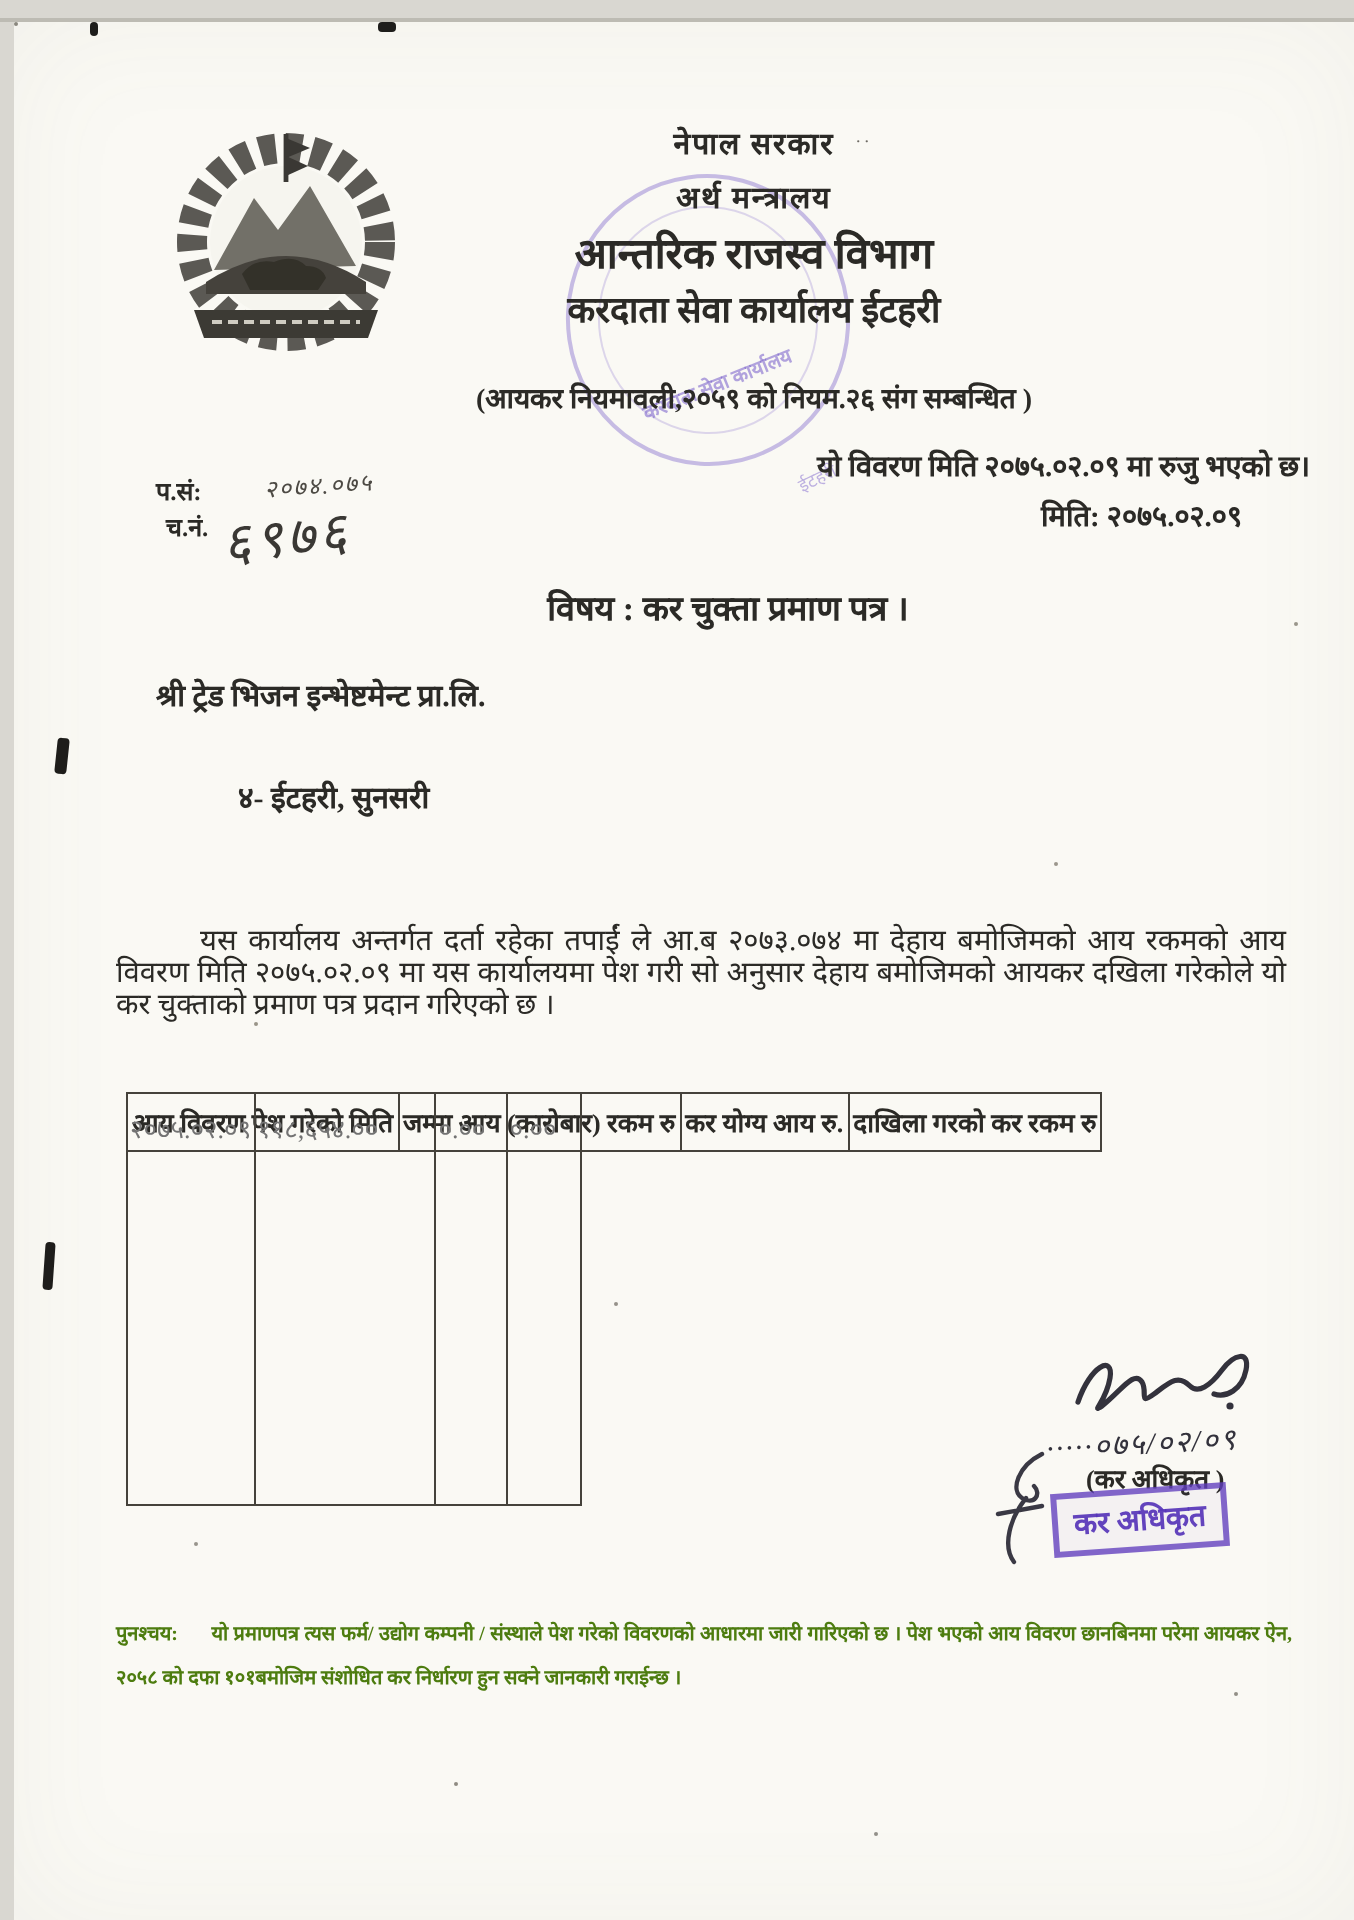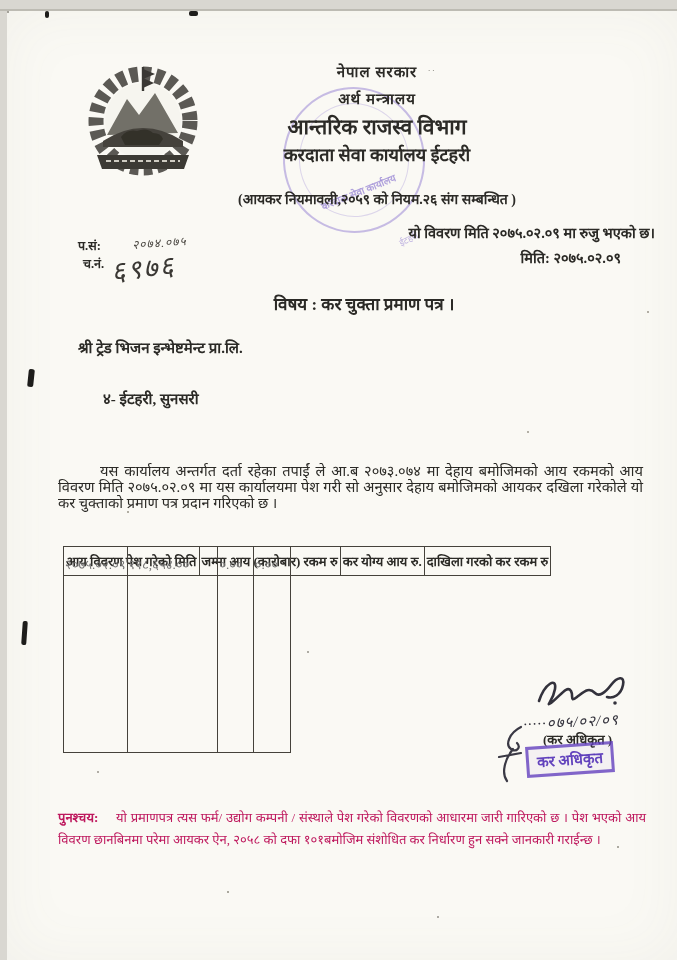--- a/index.html
+++ b/index.html
@@ -43,21 +43,21 @@
     transform:rotate(-18deg);
   }
   .verified-line{top:211px;right:22px;font-size:14.5px;font-weight:600;white-space:nowrap;}
   .date-line{top:236px;right:56px;font-size:14.5px;font-weight:600;white-space:nowrap;}
   .ps-label{left:71px;top:226px;font-size:12.5px;font-weight:700;}
   .ps-value{left:125px;top:223px;font-size:12px;color:#4d4a44;transform:rotate(-4deg);letter-spacing:1px;font-style:italic;}
   .cn-label{left:76px;top:244px;font-size:12.5px;font-weight:700;}
   .cn-value{left:104px;top:238px;font-size:27px;color:#3a3834;font-style:italic;transform:rotate(-6deg);letter-spacing:2px;}
   .subject{left:60px;right:16px;top:281px;text-align:center;font-size:17px;font-weight:600;white-space:nowrap;}
   .rcp-name{left:71px;top:326px;font-size:15px;font-weight:600;white-space:nowrap;}
-  .rcp-addr{left:96px;top:377px;font-size:15px;font-weight:600;white-space:nowrap;}
+  .rcp-addr{left:112px;top:377px;font-size:15px;font-weight:600;white-space:nowrap;}
   .rcp-pan{left:52px;top:402px;font-size:15px;font-weight:600;white-space:nowrap;}
   .body-par{
     left:51px;top:452px;width:585px;font-size:14.6px;line-height:16px;
     text-align:justify;text-indent:42px;font-weight:500;
   }
   .cert-table{
     left:56px;top:535px;width:601px;border-collapse:collapse;
     font-size:13.5px;table-layout:fixed;position:absolute;
   }
   .cert-table th,.cert-table td{
@@ -77,22 +77,22 @@
   .sig-date{left:516px;top:700px;font-size:15px;color:#33323c;font-style:italic;transform:rotate(-3deg);white-space:nowrap;letter-spacing:1px;}
   .sig-title{left:536px;top:719px;font-size:13px;font-weight:600;white-space:nowrap;}
   .officer-stamp{
     left:519px;top:733px;padding:2px 8px 3px 8px;
     border:3px solid rgba(96,62,190,.78);
     color:rgba(86,52,185,.92);font-size:15px;font-weight:700;
     transform:rotate(-4deg);white-space:nowrap;background:rgba(130,100,220,.05);
   }
   .flourish-svg{left:484px;top:712px;width:40px;height:62px;}
   .footnote{
-    left:51px;top:796px;width:588px;font-size:13px;line-height:21.5px;
-    text-align:justify;color:#be185d;font-weight:400;
+    left:51px;top:796px;width:588px;font-size:10px;line-height:21.5px;
+    text-align:justify;color:#4d7c0f;font-weight:700;
   }
   .footnote b{margin-right:14px;}
   .mark{background:#1e1d1b;border-radius:2px;}
   .mark1{left:21px;top:358px;width:6px;height:18px;transform:rotate(6deg);}
   .mark2{left:15px;top:610px;width:5px;height:24px;transform:rotate(4deg);}
   .mark-top1{left:38px;top:0;width:4px;height:7px;}
   .mark-top2{left:182px;top:0;width:9px;height:5px;}
   .dots-top{left:421px;top:52px;width:12px;height:4px;color:#6d6a63;font-size:9px;letter-spacing:2px;}
   .edge-top{left:0px;top:9px;width:677px;height:2px;background:#bdbbb3;position:absolute;}
   .speck{left:0;top:0;width:2px;height:2px;background:#8a877e;border-radius:50%;

